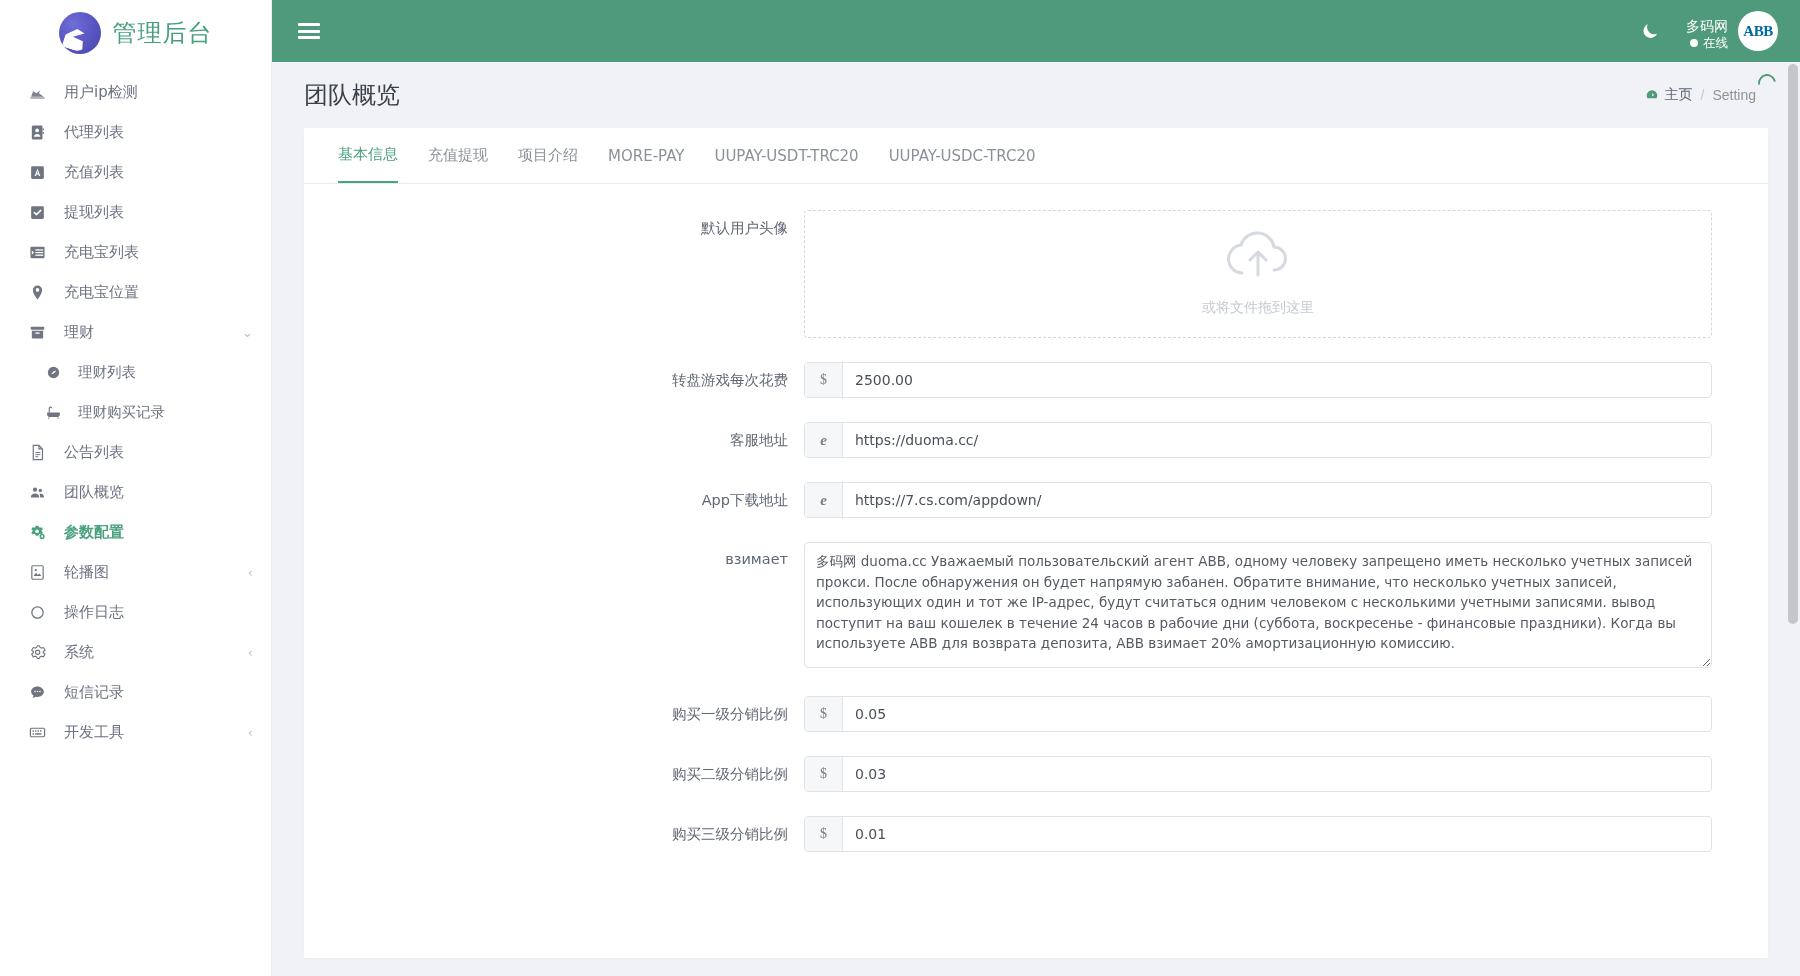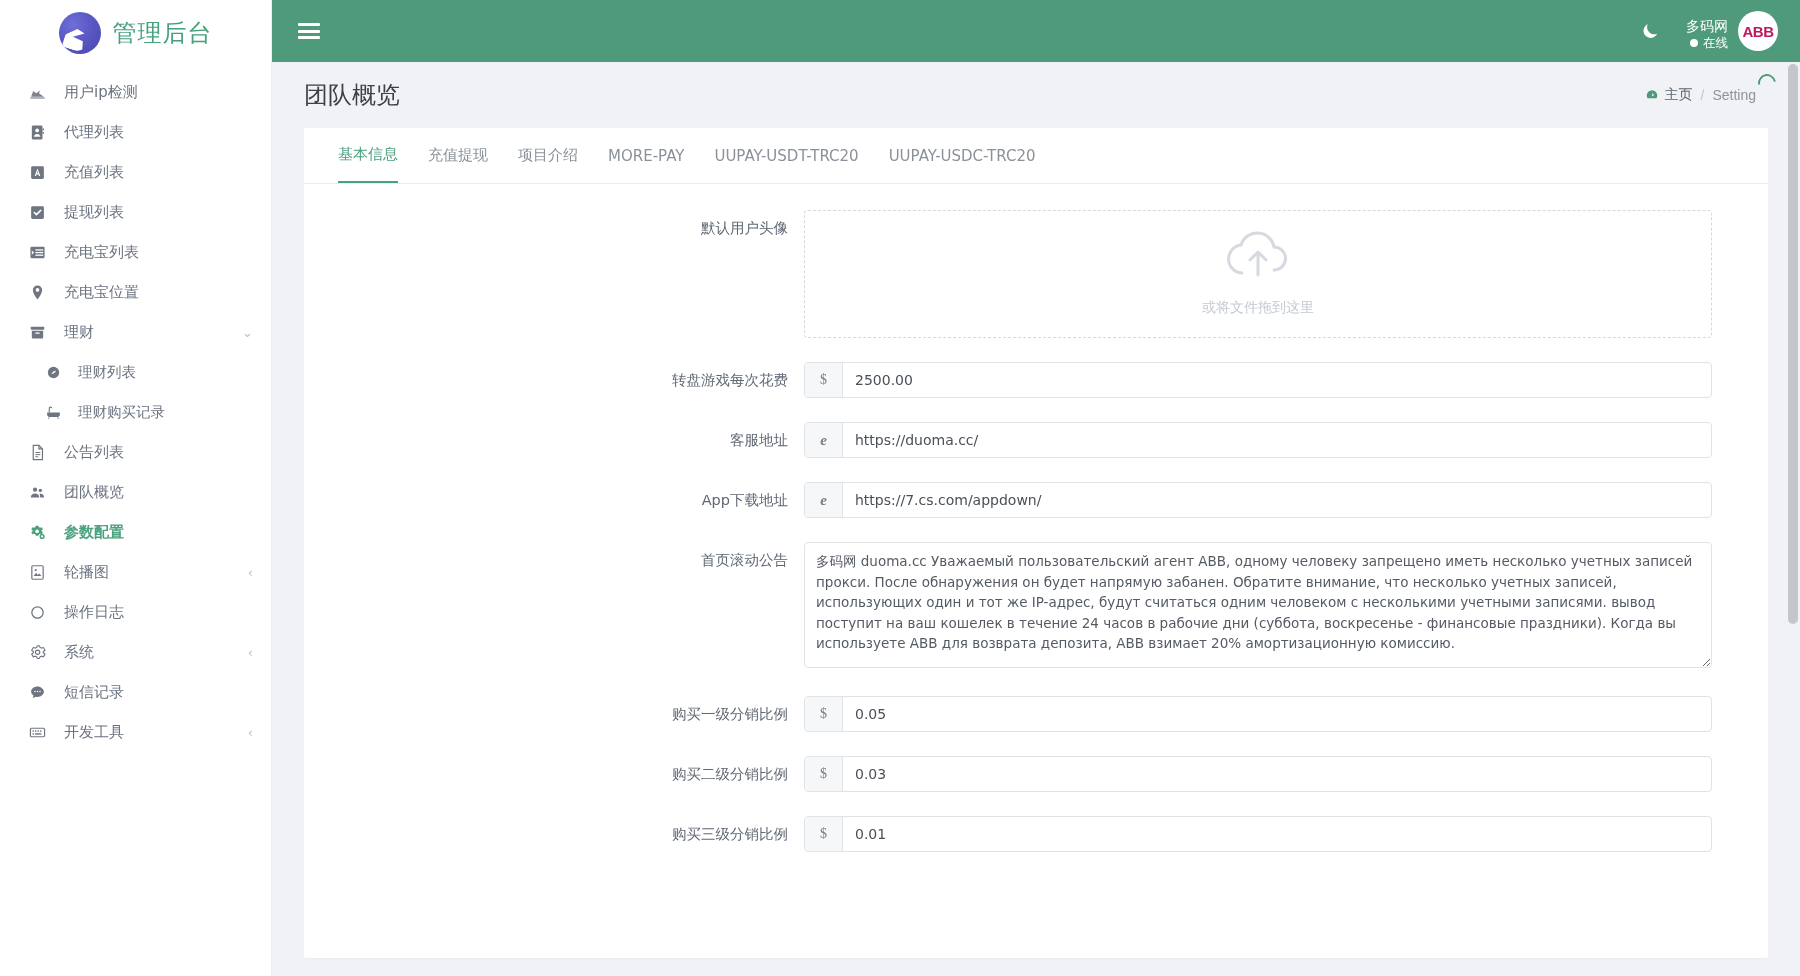--- a/index.html
+++ b/index.html
@@ -93,24 +93,24 @@
   .moon { color: #ffffff; cursor: pointer; display: flex; }
   .user-block { display: flex; align-items: flex-end; gap: 10px; }
   .user-txt { color: #ffffff; text-align: right; line-height: 1.25; font-family: "DejaVu Sans", sans-serif; }
   .user-name { font-size: 14px; }
   .user-status { font-size: 12.5px; display: flex; align-items: center; gap: 5px; justify-content: flex-end; }
   .dot { width: 8px; height: 8px; border-radius: 50%; background: #ffffff; display: inline-block; }
   .avatar {
     width: 40px; height: 40px; border-radius: 50%;
     background: #ffffff;
     display: flex; align-items: center; justify-content: center;
-    color: #be185d; font-weight: bold; font-size: 15px;
+    color: #0369a1; font-weight: bold; font-size: 15px;
     letter-spacing: -0.5px;
     cursor: pointer;
-    font-family: Liberation Sans, sans-serif;
+    font-family: Liberation Serif, serif;
   }
 
   
   .page-head {
     height: 66px; display: flex; align-items: center;
     padding: 0 44px 0 32px;
     background: #f0f2f5;
     position: relative;
   }
   .page-title { font-size: 24px; color: #3c4049; font-family: "DejaVu Sans", sans-serif; font-weight: normal; }
@@ -502,21 +502,21 @@
               <div class="fctl">
                 <div class="input-group">
                   <span class="prefix euro">e</span>
                   <input type="text" value="https://7.cs.com/appdown/" style="">
                 </div>
               </div>
             </div>
           </div>
 
         <div class="frow">
-          <div class="flabel">首页滚动公告</div>
+          <div class="flabel">взимает</div>
           <div class="fctl">
             <textarea class="ta" style="">多码网 duoma.cc Уважаемый пользовательский агент ABB, одному человеку запрещено иметь несколько учетных записей прокси. После обнаружения он будет напрямую забанен. Обратите внимание, что несколько учетных записей, использующих один и тот же IP-адрес, будут считаться одним человеком с несколькими учетными записями. вывод поступит на ваш кошелек в течение 24 часов в рабочие дни (суббота, воскресенье - финансовые праздники). Когда вы используете ABB для возврата депозита, ABB взимает 20% амортизационную комиссию.</textarea>
           </div>
         </div>
 
         <div id="fields-ratio">
             <div class="frow">
               <div class="flabel">购买一级分销比例</div>
               <div class="fctl">
                 <div class="input-group">

